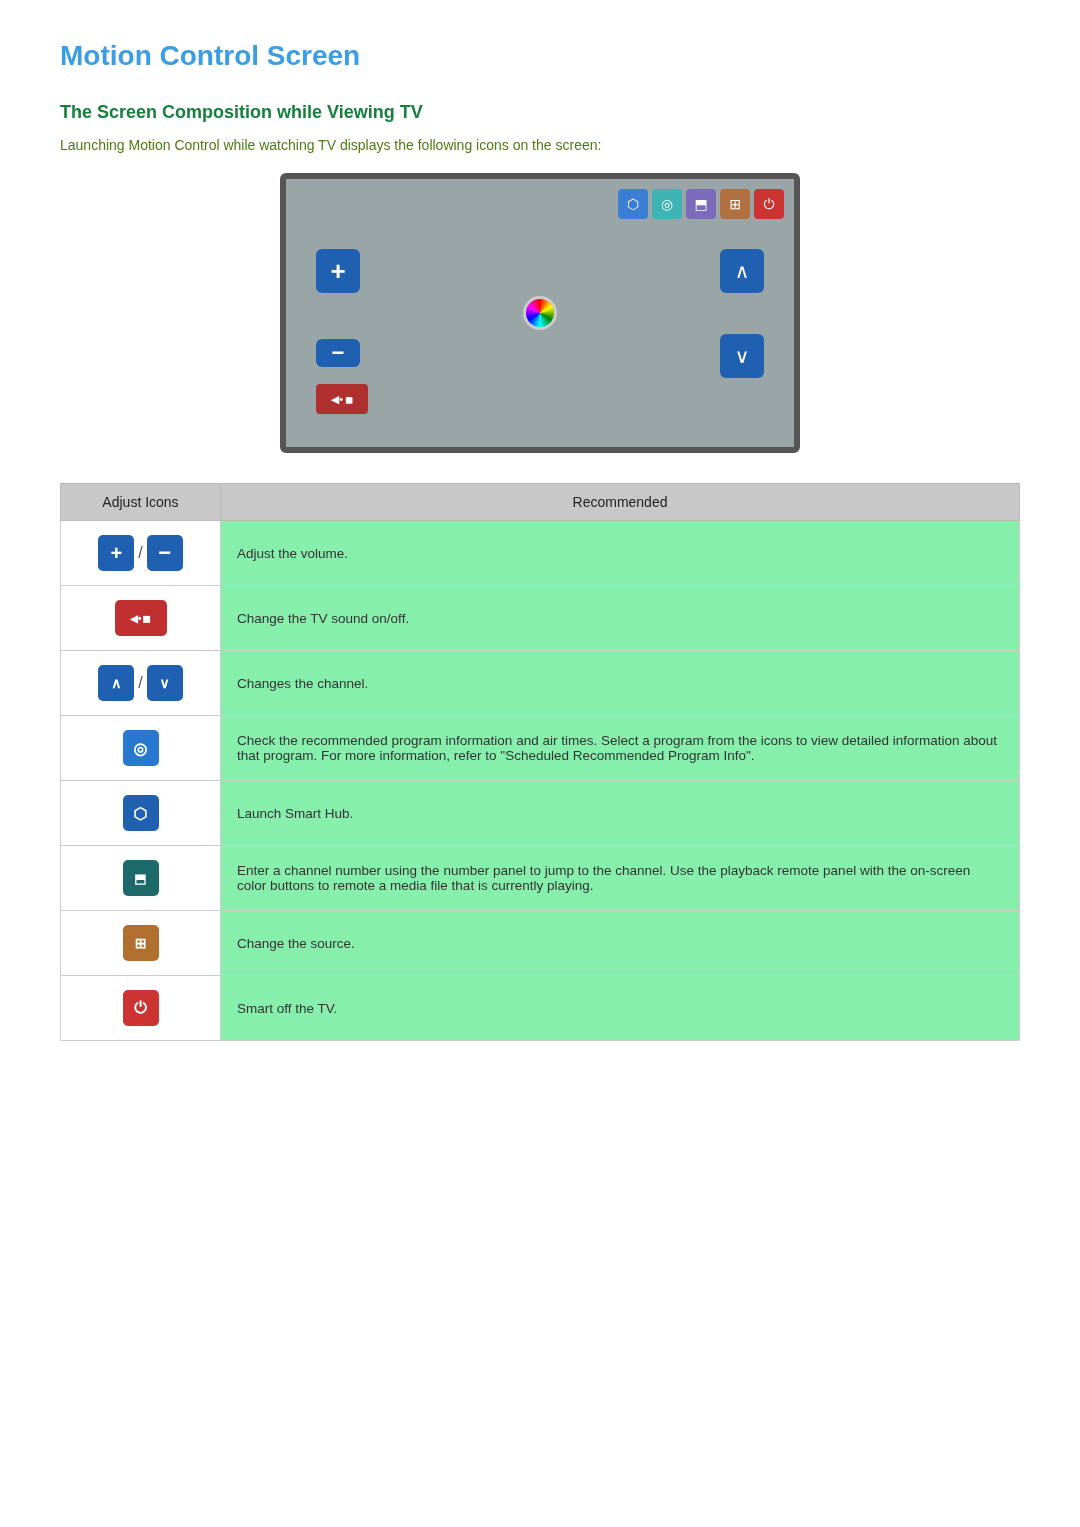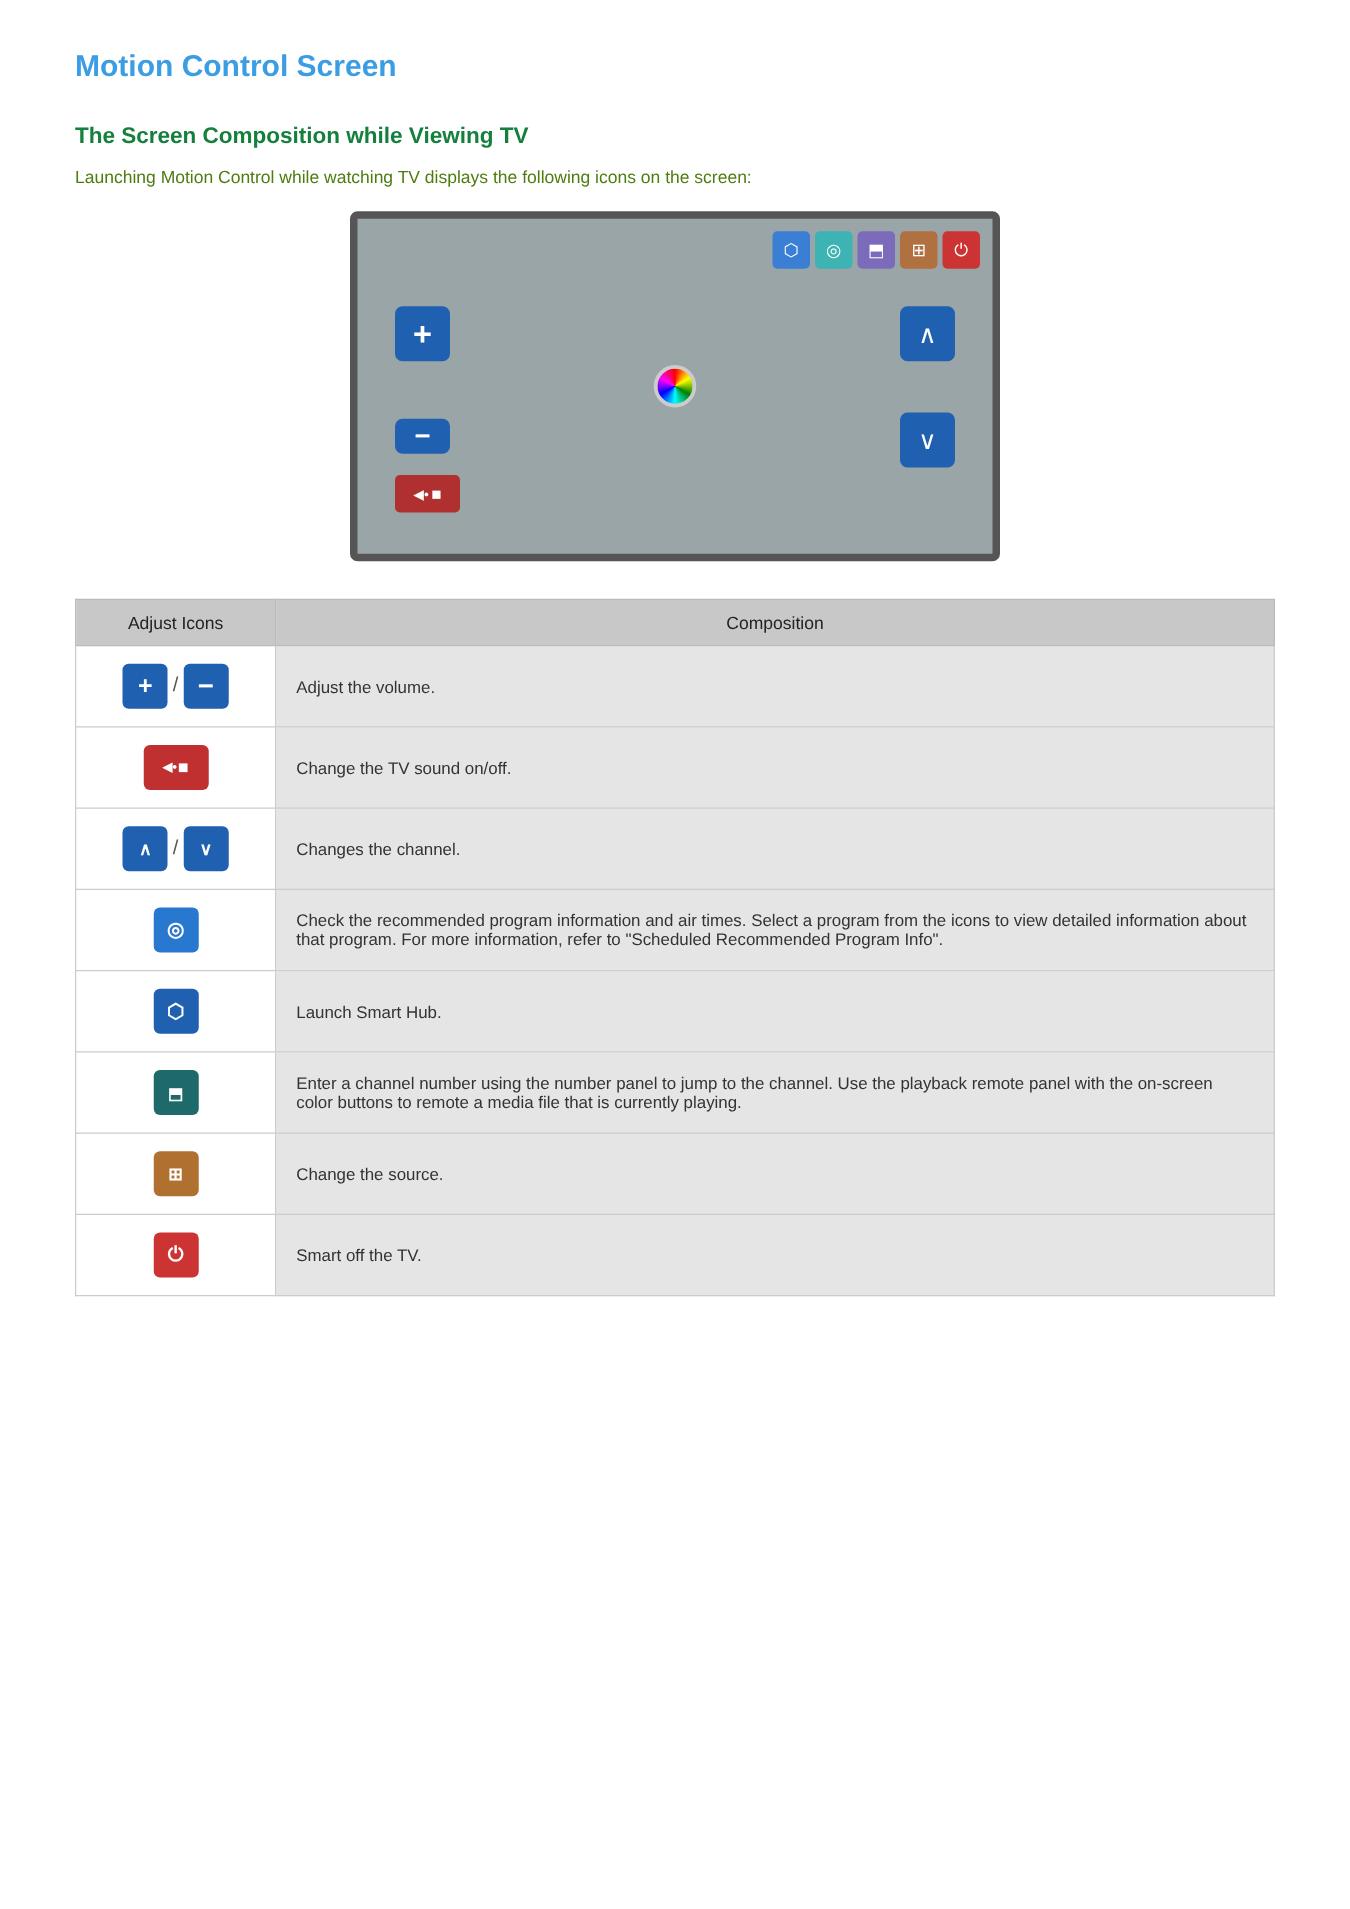--- a/index.html
+++ b/index.html
@@ -7,21 +7,21 @@
       background: #ffffff;
       font-family: Arial, sans-serif;
       font-size: 15px;
       color: #222;
       padding: 40px 60px;
       max-width: 1080px;
     }
 
     .page-title {
       color: #3b9de3;
-      font-size: 24px;
+      font-size: 28px;
       font-weight: bold;
       margin-bottom: 30px;
     }
 
     .section-title {
       color: #15803d;
       font-size: 18px;
       font-weight: bold;
       margin-bottom: 14px;
     }
@@ -195,21 +195,21 @@
       color: #333;
     }
 
     .icon-table td:first-child {
       width: 160px;
       text-align: center;
       background: #fff;
     }
 
     .icon-table td:last-child {
-      background: #e5e5e5;
+      background: #86efac;
     }
 
     
     .tbl-icon {
       display: inline-flex;
       align-items: center;
       justify-content: center;
       width: 36px;
       height: 36px;
       border-radius: 5px;
@@ -321,21 +321,21 @@
 
     <div class="tv-cursor"></div>
 
   </div>
 </div>
 
 <table class="icon-table">
   <thead>
     <tr>
       <th>Adjust Icons</th>
-      <th>Composition</th>
+      <th>Recommended</th>
     </tr>
   </thead>
   <tbody>
 
     <tr>
       <td>
         <div class="icon-group">
           <div class="tbl-icon blue icon-vol-plus">+</div>
           <span class="icon-slash">/</span>
           <div class="tbl-icon blue icon-vol-minus" style="font-size:22px;">−</div>

